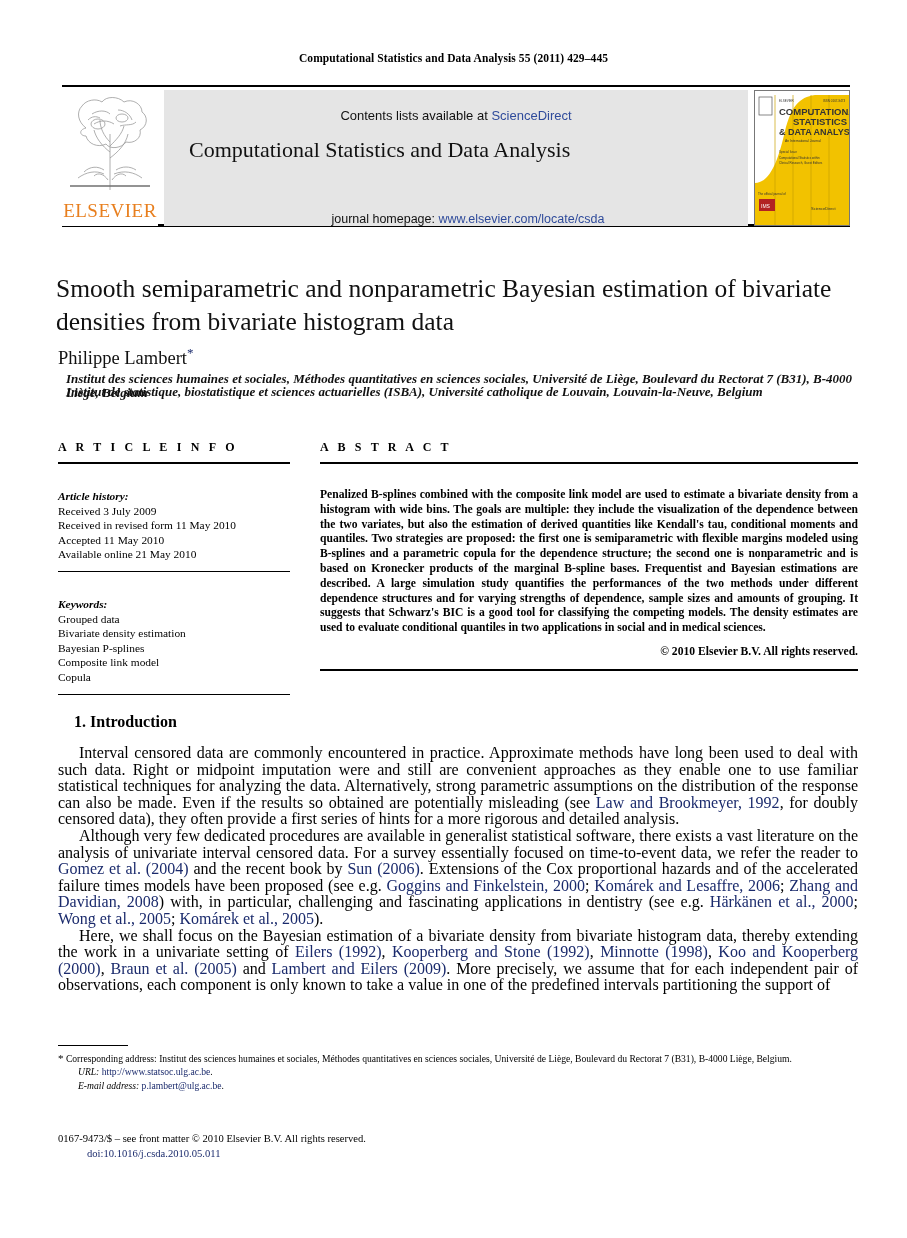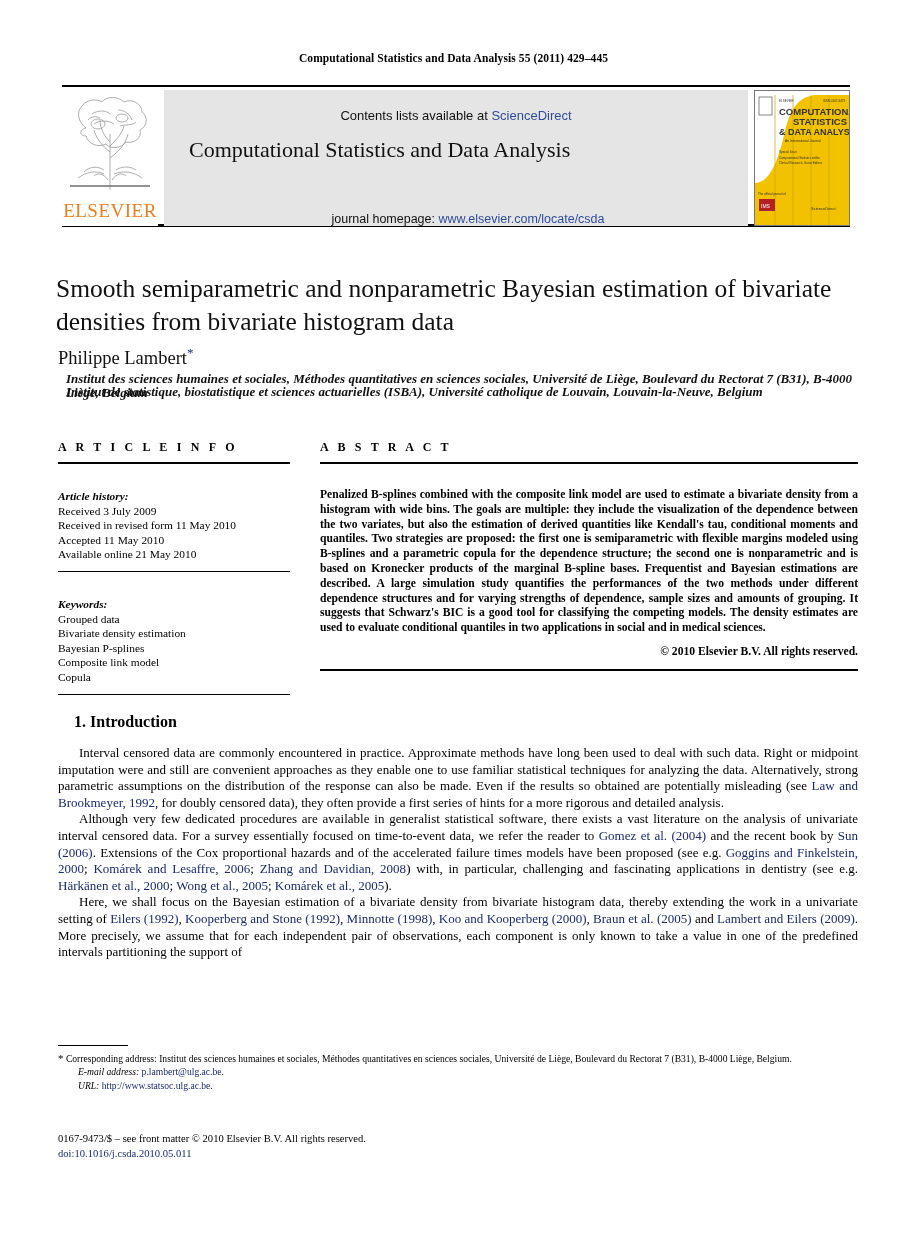--- a/index.html
+++ b/index.html
@@ -190,21 +190,21 @@
     position: absolute;
     left: 58px; top: 713px;
     font-size: 16px;
     font-weight: bold;
     margin-left: 16px;
   }
   .bodytext {
     position: absolute;
     left: 58px; top: 745px;
     width: 800px;
-    font-size: 13px;
+    font-size: 16px;
     line-height: 16.6px;
     text-align: justify;
   }
   .bodytext p { margin: 0; text-indent: 21px; }
 
   
   .fn-rule {
     position: absolute;
     left: 58px; top: 1045px;
     width: 70px;
@@ -219,21 +219,21 @@
   }
   .footnote .star { font-size: 11px; }
   .footnote .ital { font-style: italic; }
   .fn-ind { padding-left: 20px; }
   .imprint {
     position: absolute;
     left: 58px; top: 1131px;
     font-size: 10.6px;
     line-height: 15px;
   }
-  .imprint .doi { color: #1a2a6c; }
+  .imprint .doi { color: #1a2a6c; margin-left: 29px; }
 </style>
 </head>
 <body>
 
 <div class="page">
 
   <div class="runhead">Computational Statistics and Data Analysis 55 (2011) 429–445</div>
 
   <div class="masthead">
     <div class="mast-inner">
@@ -347,26 +347,26 @@
     <p id="p1"><span>Although very few dedicated procedures are available in generalist statistical software, there exists a vast literature on the analysis of univariate interval censored data. For a survey essentially focused on time-to-event data, we refer the reader to </span><span class="link">Gomez et al. (2004)</span><span> and the recent book by </span><span class="link">Sun (2006)</span><span>. Extensions of the Cox proportional hazards and of the accelerated failure times models have been proposed (see e.g. </span><span class="link">Goggins and Finkelstein, 2000</span><span>; </span><span class="link">Komárek and Lesaffre, 2006</span><span>; </span><span class="link">Zhang and Davidian, 2008</span><span>) with, in particular, challenging and fascinating applications in dentistry (see e.g. </span><span class="link">Härkänen et al., 2000</span><span>; </span><span class="link">Wong et al., 2005</span><span>; </span><span class="link">Komárek et al., 2005</span><span>).</span></p>
     <p id="p2"><span>Here, we shall focus on the Bayesian estimation of a bivariate density from bivariate histogram data, thereby extending the work in a univariate setting of </span><span class="link">Eilers (1992)</span><span>, </span><span class="link">Kooperberg and Stone (1992)</span><span>, </span><span class="link">Minnotte (1998)</span><span>, </span><span class="link">Koo and Kooperberg (2000)</span><span>, </span><span class="link">Braun et al. (2005)</span><span> and </span><span class="link">Lambert and Eilers (2009)</span><span>. More precisely, we assume that for each independent pair of observations, each component is only known to take a value in one of the predefined intervals partitioning the support of</span></p>
   </div>
 
   <div class="fn-rule"></div>
   <div class="footnote">
     <div>
       <span class="star">*</span><span> Corresponding address: Institut des sciences humaines et sociales, Méthodes quantitatives en sciences sociales, Université de Liège, Boulevard du Rectorat 7 (B31), B-4000 Liège, Belgium.</span>
     </div>
     <div class="fn-ind">
+      <span class="ital">URL:</span>
+      <span class="link">http://www.statsoc.ulg.ac.be</span><span>.</span>
+    </div>
+    <div class="fn-ind">
       <span class="ital">E-mail address:</span>
       <span class="link">p.lambert@ulg.ac.be</span><span>.</span>
-    </div>
-    <div class="fn-ind">
-      <span class="ital">URL:</span>
-      <span class="link">http://www.statsoc.ulg.ac.be</span><span>.</span>
     </div>
   </div>
 
   <div class="imprint">
     <div>0167-9473/$ – see front matter © 2010 Elsevier B.V. All rights reserved.</div>
     <div class="doi">doi:10.1016/j.csda.2010.05.011</div>
   </div>
 
 </div>
 

